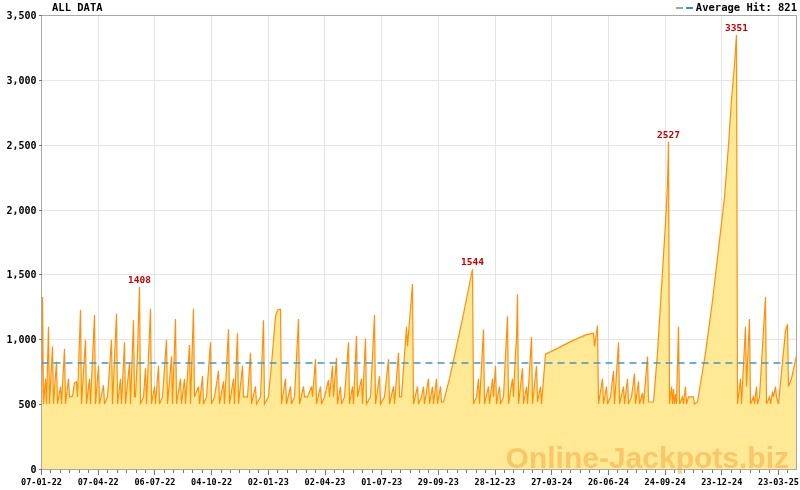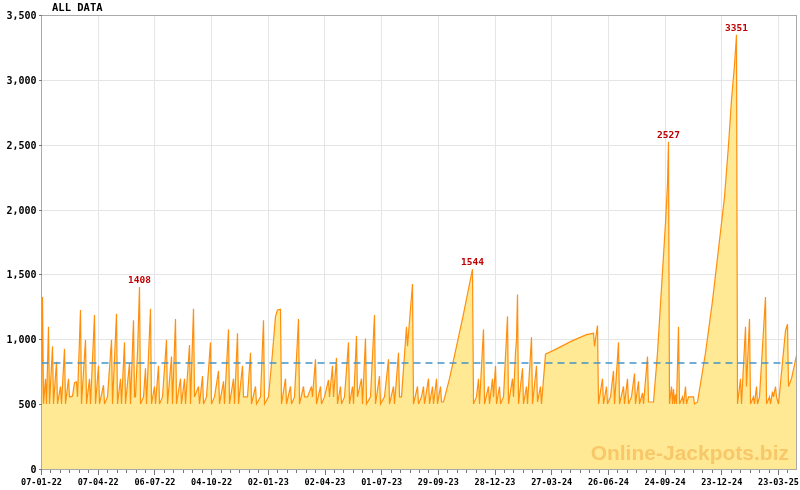--- a/index.html
+++ b/index.html
@@ -4,21 +4,21 @@
 <style>
   html,body{margin:0;padding:0;background:#fff;width:800px;height:490px;overflow:hidden;}
   #stage{position:relative;width:800px;height:490px;font-family:"DejaVu Sans Mono",monospace;background:#fff;}
   #chart-svg{position:absolute;left:0;top:0;}
   .hdr{position:absolute;top:1px;height:13px;line-height:13px;font-size:10.5px;font-weight:bold;color:#000;white-space:nowrap;}
   #chart-title{left:38px;}
   #range-label{left:52px;width:755px;text-align:left;font-weight:bold;}
   #avg-legend{right:3px;display:flex;align-items:center;gap:3px;}
   .dash{display:inline-block;width:7px;height:2px;margin-top:1px;}
   #watermark{position:absolute;right:11px;top:441px;font-family:"Liberation Sans",sans-serif;
-             font-size:21px;font-weight:bold;color:rgba(235,152,45,0.42);letter-spacing:0px;white-space:nowrap;}
+             font-size:30px;font-weight:bold;color:rgba(235,152,45,0.42);letter-spacing:0px;white-space:nowrap;}
 </style>
 </head>
 <body>
 
 <div id="stage">
   <svg id="chart-svg" width="800" height="490">
       <g transform="translate(41.5,15.5)">
         <line x1="0" y1="389.1428571428571" x2="755" y2="389.1428571428571" stroke="#E5E5E5" stroke-width="1" shape-rendering="crispEdges"></line>
         <line x1="0" y1="324.2857142857143" x2="755" y2="324.2857142857143" stroke="#E5E5E5" stroke-width="1" shape-rendering="crispEdges"></line>
         <line x1="0" y1="259.42857142857144" x2="755" y2="259.42857142857144" stroke="#E5E5E5" stroke-width="1" shape-rendering="crispEdges"></line>
@@ -153,15 +153,20 @@
         <line x1="-3" y1="129.71428571428572" x2="0" y2="129.71428571428572" stroke="#777777" stroke-width="1" shape-rendering="crispEdges"></line>
         <text x="-5" y="133.21428571428572" text-anchor="end" fill="#000000" font-family="&quot;DejaVu Sans Mono&quot;,monospace" font-size="10px" font-weight="bold">2,500</text>
         <line x1="-3" y1="64.85714285714283" x2="0" y2="64.85714285714283" stroke="#777777" stroke-width="1" shape-rendering="crispEdges"></line>
         <text x="-5" y="68.35714285714283" text-anchor="end" fill="#000000" font-family="&quot;DejaVu Sans Mono&quot;,monospace" font-size="10px" font-weight="bold">3,000</text>
         <line x1="-3" y1="0" x2="0" y2="0" stroke="#777777" stroke-width="1" shape-rendering="crispEdges"></line>
         <text x="-5" y="3.5" text-anchor="end" fill="#000000" font-family="&quot;DejaVu Sans Mono&quot;,monospace" font-size="10px" font-weight="bold">3,500</text>
       </g>
     </svg>
 
   <div id="range-label" class="hdr">ALL DATA</div>
+  <div id="avg-legend" class="hdr">
+    <span class="dash" id="dash1" style="background: rgb(143, 166, 182);"></span>
+    <span class="dash" id="dash2" style="background: rgb(61, 143, 200);"></span>
+    <span>Average Hit: 821</span>
+  </div>
 
   <div id="watermark">Online-Jackpots.biz</div>
 </div>
 
 </body></html>

